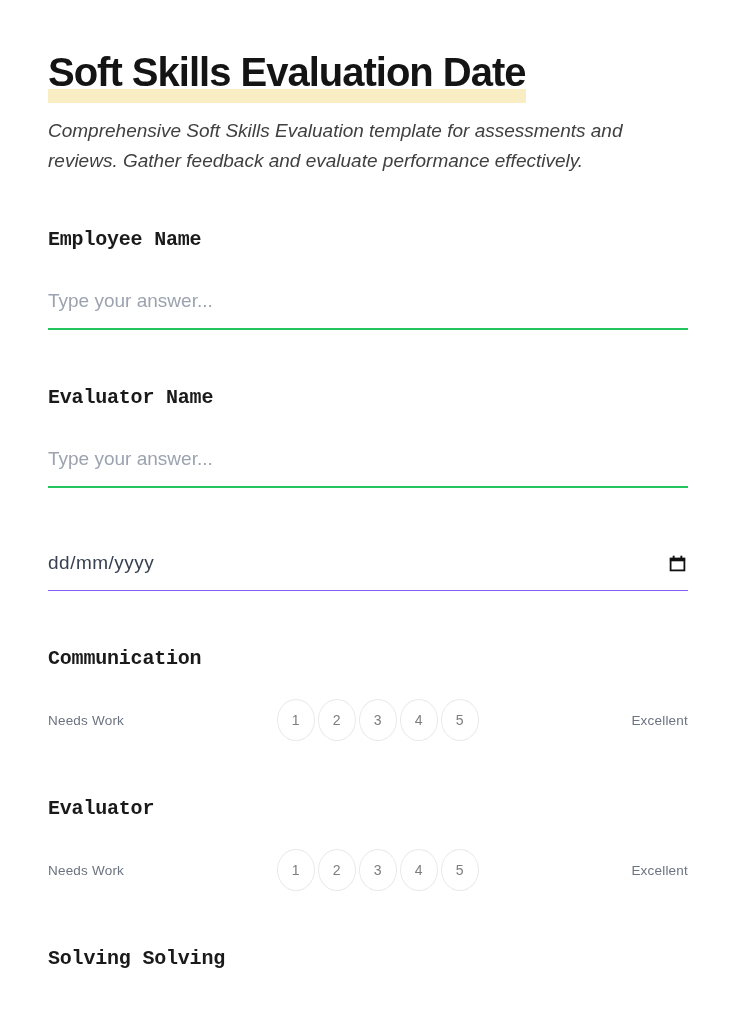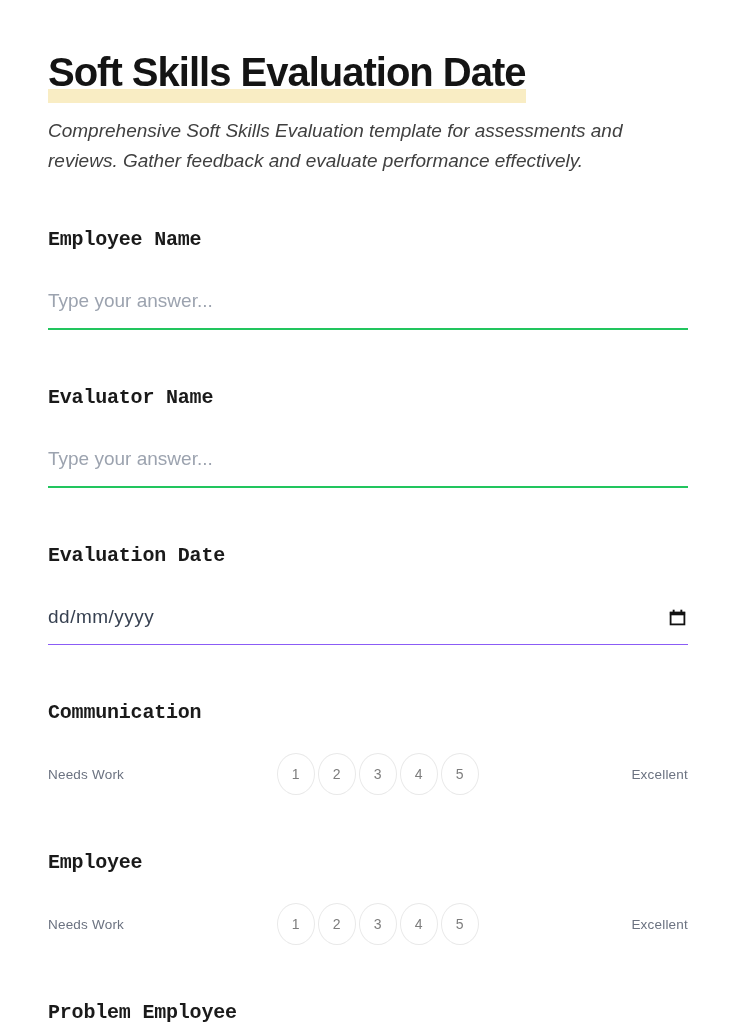--- a/index.html
+++ b/index.html
@@ -127,21 +127,20 @@
     <label class="q-label">Employee Name</label>
     <input class="text-input" type="text" placeholder="Type your answer..." style="">
   </div>
 
   <div class="section">
     <label class="q-label">Evaluator Name</label>
     <input class="text-input" type="text" placeholder="Type your answer..." style="">
   </div>
 
   <div class="section">
-    <label class="q-label">Evaluation Date</label>
     <div class="date-field">
       <span class="date-value">dd/mm/yyyy</span>
       <button class="calendar-btn">
         <span style="display:flex;">
           <svg width="17" height="17" viewBox="0 0 17 17" aria-hidden="true">
             <rect x="1.6" y="3.6" width="13.8" height="11.8" fill="none" stroke="#111111" stroke-width="1.8"></rect>
             <rect x="0.9" y="2.9" width="15.2" height="3.4" fill="#111111"></rect>
             <rect x="3.7" y="0.7" width="1.9" height="3.2" fill="#111111"></rect>
             <rect x="11.4" y="0.7" width="1.9" height="3.2" fill="#111111"></rect>
           </svg>
@@ -159,31 +158,31 @@
         <button class="rating-circle">2</button>
         <button class="rating-circle">3</button>
         <button class="rating-circle">4</button>
         <button class="rating-circle">5</button>
       </div>
       <span class="rating-endpoint">Excellent</span>
     </div>
   </div>
 
   <div class="section rating-section">
-    <div class="q-label">Employee</div>
+    <div class="q-label">Evaluator</div>
     <div class="rating-row">
       <span class="rating-endpoint">Needs Work</span>
       <div class="rating-options">
         <button class="rating-circle">1</button>
         <button class="rating-circle">2</button>
         <button class="rating-circle">3</button>
         <button class="rating-circle">4</button>
         <button class="rating-circle">5</button>
       </div>
       <span class="rating-endpoint">Excellent</span>
     </div>
   </div>
 
   <div class="section rating-section">
-    <div class="q-label">Problem Employee</div>
+    <div class="q-label">Solving Solving</div>
   </div>
 
 </div>
 
 </body></html>

